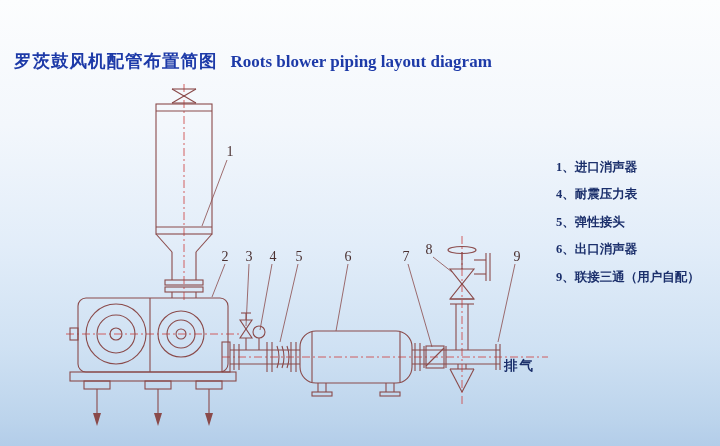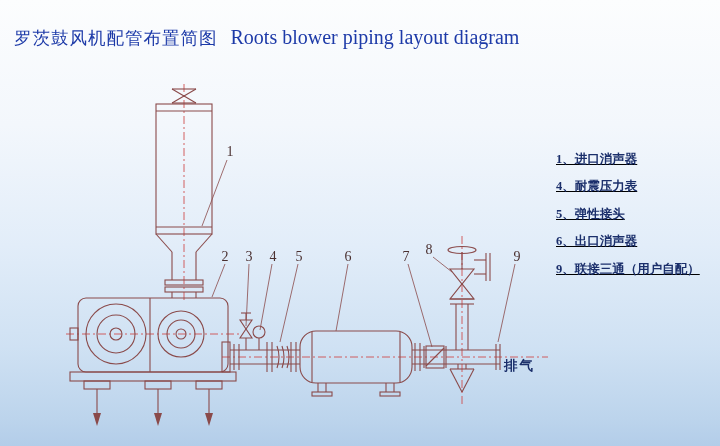--- a/index.html
+++ b/index.html
@@ -16,34 +16,34 @@
     position: absolute;
     left: 14px;
     top: 26px;
     display: flex;
     align-items: baseline;
     gap: 13px;
     white-space: nowrap;
   }
   .title-cn {
     font-size: 17.5px;
-    font-weight: normal;
+    font-weight: bold;
     color: var(--title-blue, #1d3aa8);
     letter-spacing: 1px;
+    margin-top: 23px;
   }
   .title-en {
-    font-size: 20px;
-    font-weight: normal;
+    font-size: 17px;
+    font-weight: bold;
     color: var(--title-blue, #1d3aa8);
   }
   .legend {
     position: absolute;
     left: 556px;
-    top: 146px;
-    text-decoration: underline;
+    top: 154px;
   }
   .legend-item {
     font-size: 12.5px;
     font-weight: 600;
     color: var(--legend-navy, #1b2f6b);
     line-height: 27.4px;
     white-space: nowrap;
   }
   svg.diagram { position: absolute; left: 0; top: 0; }
   .draw   { stroke: var(--line-maroon, #8a4a4a); fill: none; stroke-width: 1.1; }

